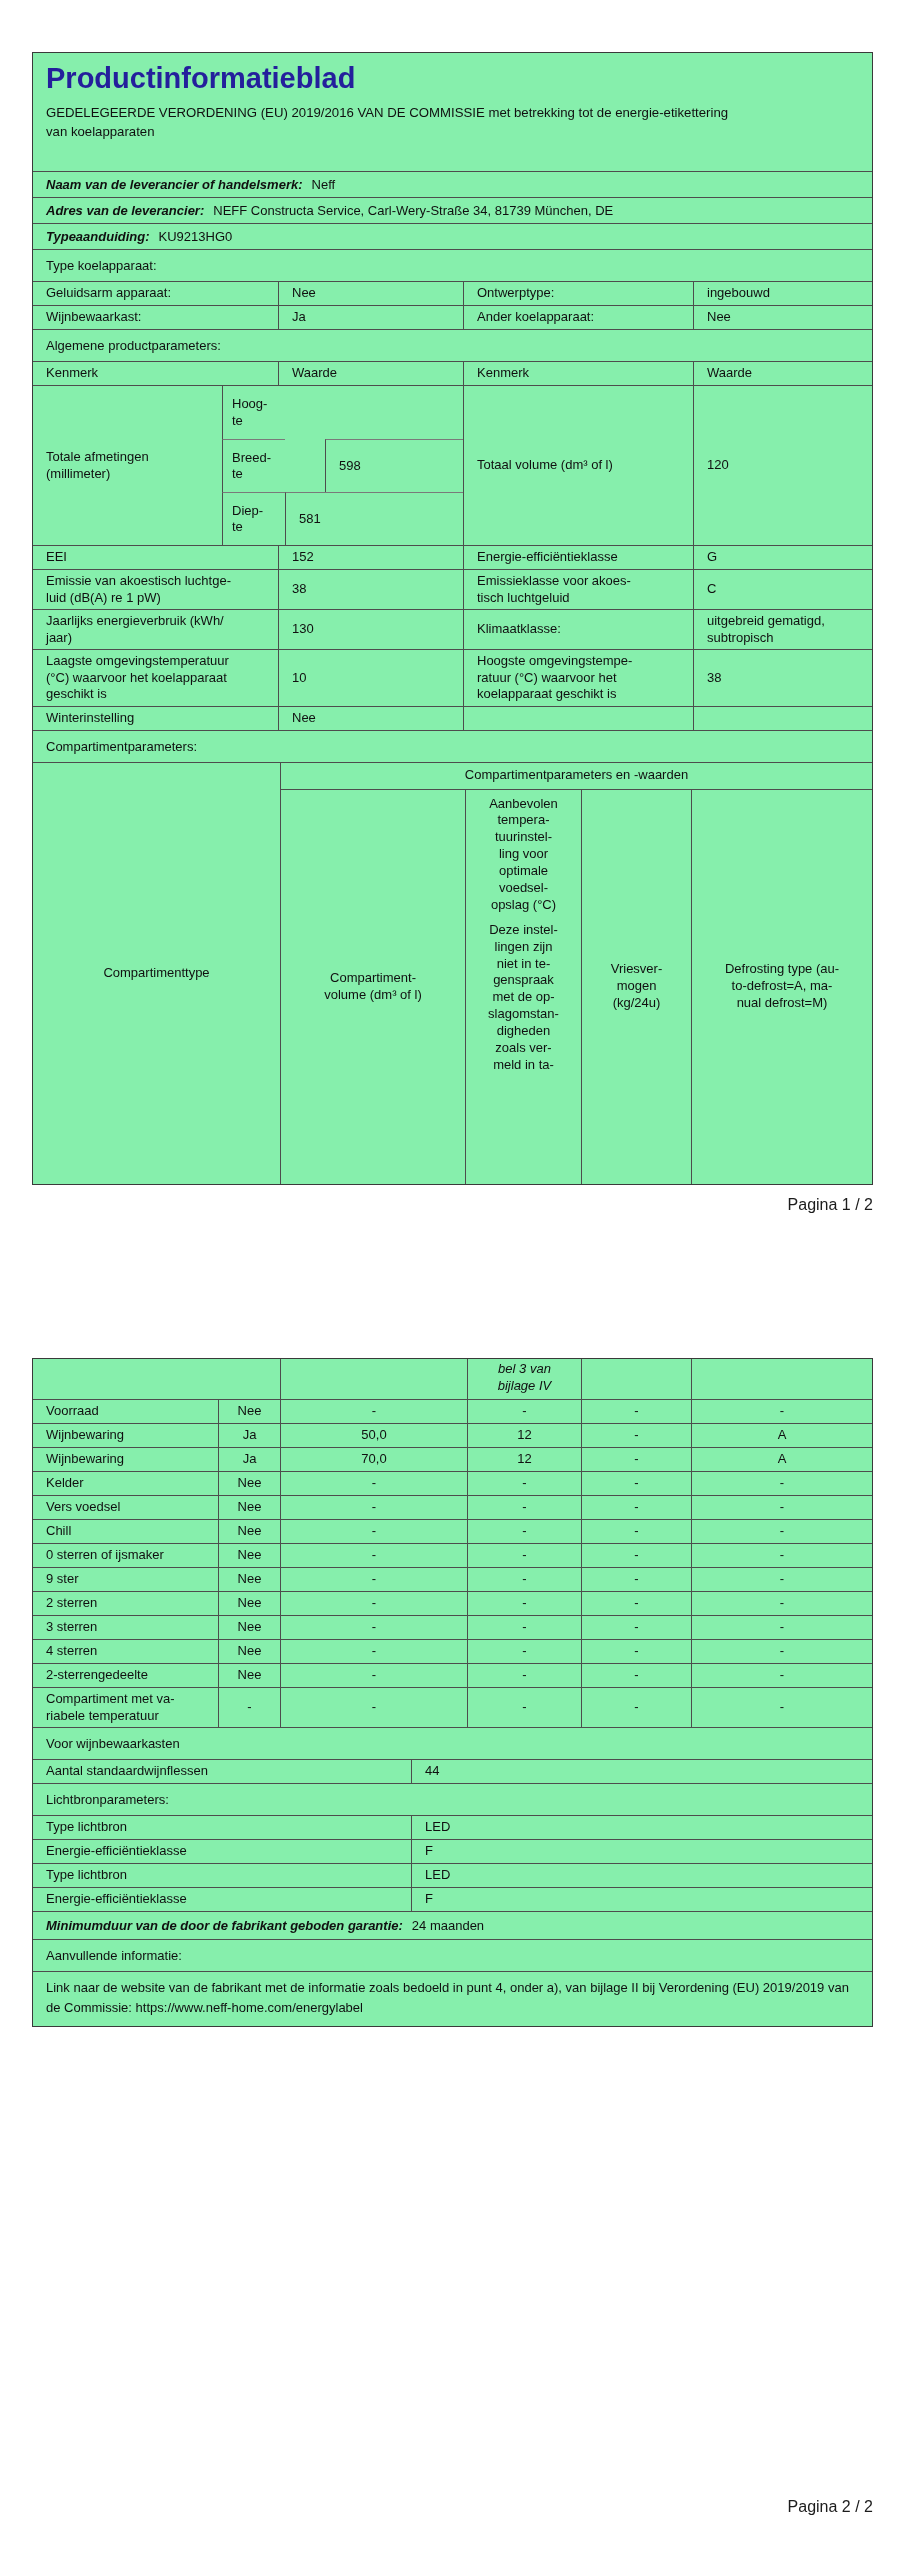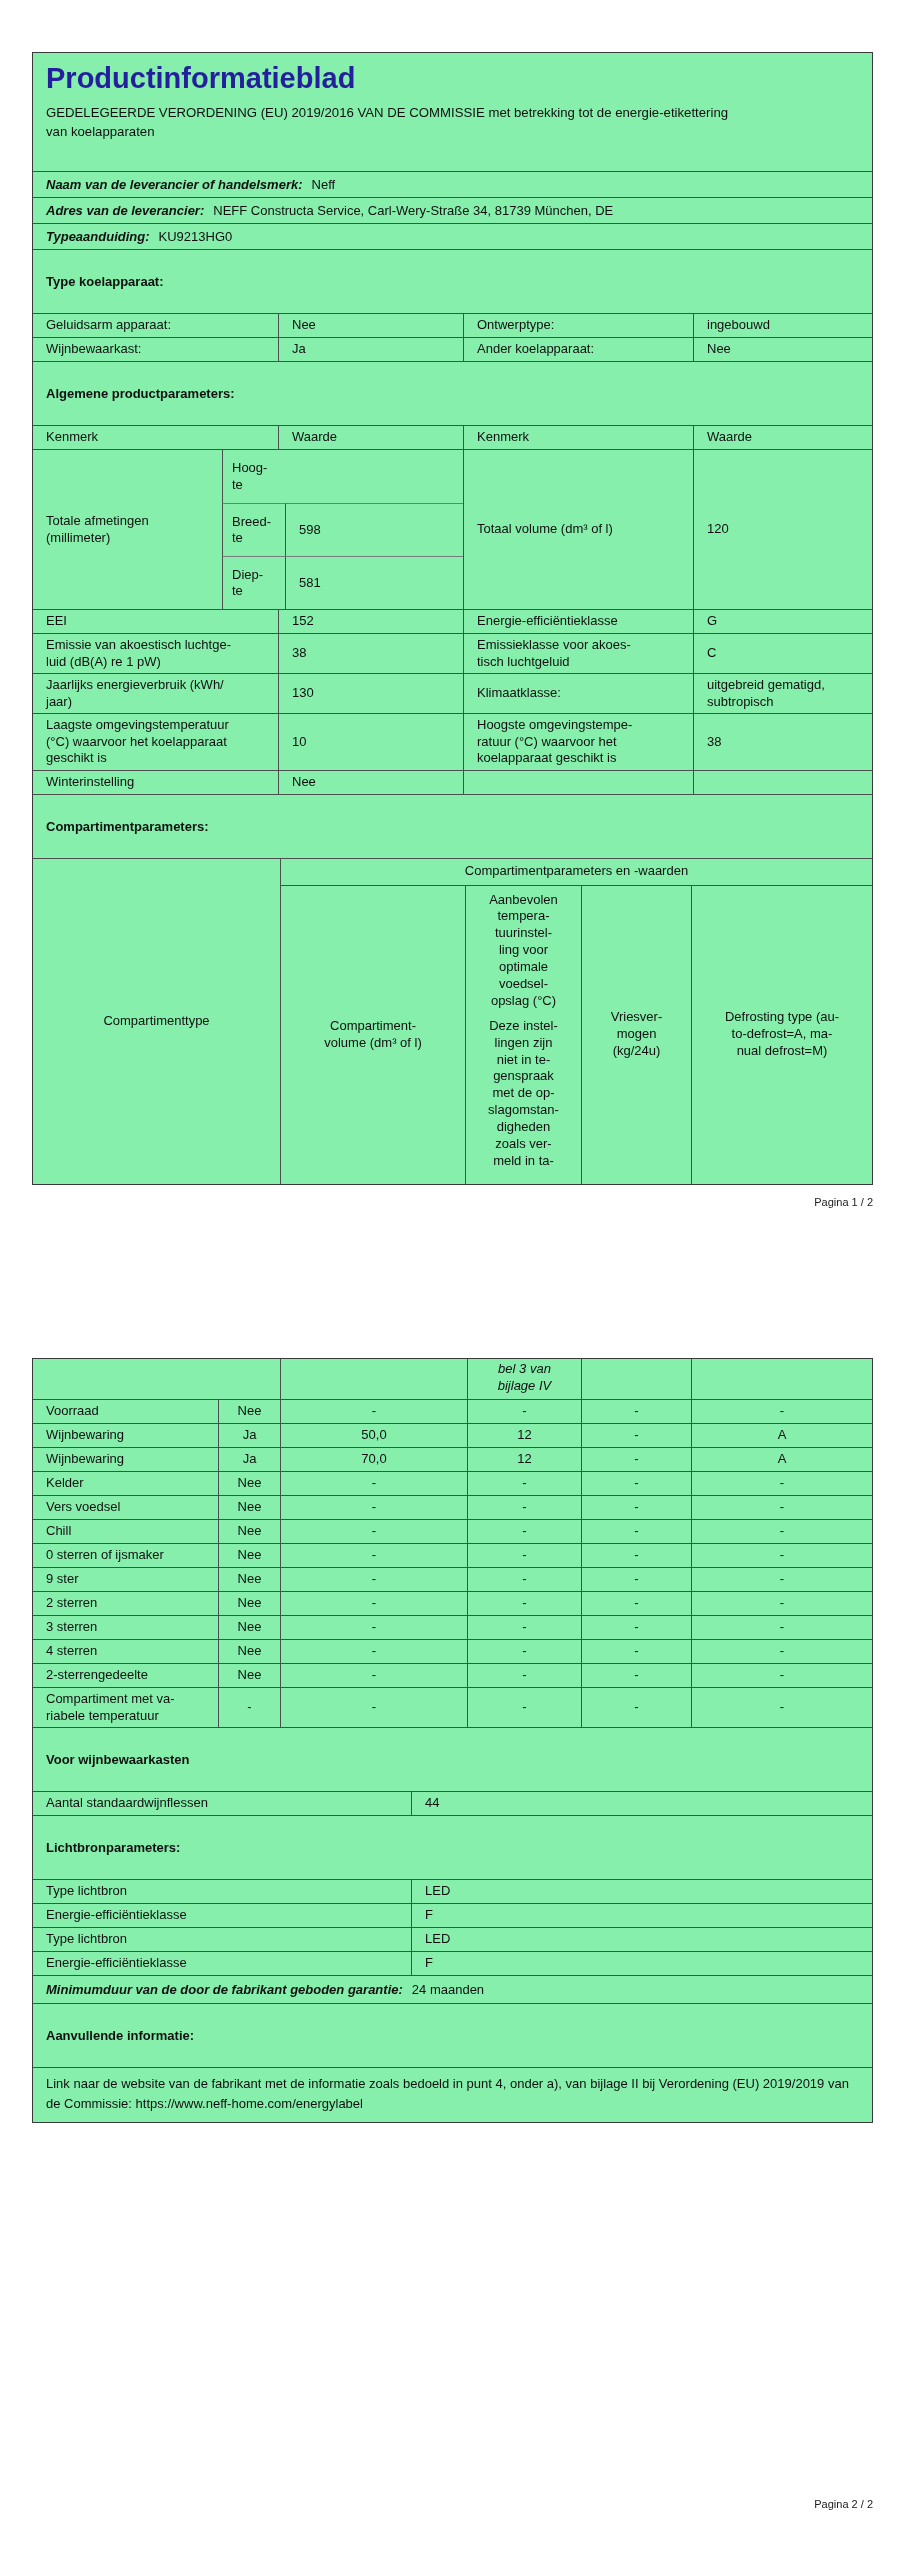--- a/index.html
+++ b/index.html
@@ -15,51 +15,51 @@
     display: flex; flex-direction: column;
   }
   #page1 { top: 52px; height: 1133px; }
   #page2 { top: 1358px; }
   .row { border-top: 1px solid #4d4d4d; }
   .titleblock { height: 118px; padding: 9px 13px 4px; }
   .doc-title { font-size: 29px; font-weight: bold; color: #241f9c; margin-bottom: 8px; }
   .doc-sub { font-size: 13.2px; line-height: 1.45; white-space: pre-line; }
   .kv { display: flex; gap: 9px; padding: 5px 13px; align-items: baseline; }
   .lbl { font-weight: bold; font-style: italic; }
-  .sect { font-weight: bold; padding: 24px 13px; }
+  .sect { font-weight: normal; padding: 8px 13px; }
   .g4 { display: grid; grid-template-columns: 245px 185px 230px 1fr; }
   .g6 { display: grid; grid-template-columns: 185px 62px 187px 114px 110px 1fr; }
   .g2 { display: grid; grid-template-columns: 378px 1fr; }
   .cell { padding: 3px 8px 3px 13px; display: flex; align-items: center; min-height: 23px; line-height: 1.27; }
   .g4 > .cell + .cell, .g6 > .cell + .cell, .g2 > .cell + .cell { border-left: 1px solid #4d4d4d; }
   .pre { white-space: pre-line; }
   .ctr { justify-content: center; text-align: center; padding-left: 4px; padding-right: 4px; }
   .dimgrid { display: grid; grid-template-columns: 189px 63px 178px 230px 1fr; grid-template-rows: 53px 53px 53px; }
   .dimgrid > .cell { border-left: 1px solid #4d4d4d; }
   .dimgrid > .c-label { grid-area: 1/1/4/2; border-left: none; }
   .c-d1l { grid-area: 1/2; } .c-d1v { grid-area: 1/3; }
-  .c-d2l { grid-area: 2/2; } .c-d2v { grid-area: 2/3; }
+  .c-d2l { grid-area: 2/2; } .c-d2v { grid-area: 2/3; margin-left: 40px; }
   .c-d3l { grid-area: 3/2; } .c-d3v { grid-area: 3/3; }
   .c-rlabel { grid-area: 1/4/4/5; } .c-rvalue { grid-area: 1/5/4/6; }
   .bt { border-top: 1px solid #7a7a7a; }
   .dcell { padding-left: 9px; padding-right: 4px; }
   .comphead { flex: 1; display: grid; grid-template-columns: 247px 185px 116px 110px 1fr; grid-template-rows: 27px 1fr; }
   .comphead > div { border-left: 1px solid #4d4d4d; line-height: 1.3; }
   .ch-type { grid-area: 1/1/3/2; border-left: none !important; display: flex; align-items: center; justify-content: center; }
   .ch-span { grid-area: 1/2/2/6; display: flex; align-items: center; justify-content: center; border-bottom: 1px solid #4d4d4d; }
   .ch-vol { grid-area: 2/2/3/3; display: flex; align-items: center; justify-content: center; text-align: center; }
   .ch-temp { grid-area: 2/3/3/4; display: flex; flex-direction: column; align-items: center; padding-top: 6px; gap: 8px; text-align: center; }
   .ch-frz { grid-area: 2/4/3/5; display: flex; align-items: center; justify-content: center; text-align: center; }
   .ch-def { grid-area: 2/5/3/6; display: flex; align-items: center; justify-content: center; text-align: center; }
   .partial { height: 40px; }
   .partial > .cell { align-items: flex-start; padding-top: 2px; font-style: italic; }
   .c12 { grid-column: 1/3; }
   .warr { padding: 6px 13px; }
   .linkrow { padding: 6px 13px 9px; line-height: 1.5; }
-  .pagenum { position: absolute; right: 32px; font-size: 11px; color: #1c1c1c; }
+  .pagenum { position: absolute; right: 32px; font-size: 16px; color: #1c1c1c; }
   #pn1 { top: 1196px; } #pn2 { top: 2498px; }
 </style>
 </head>
 <body>
 
 <div class="page-box" id="page1">
 
   <div class="titleblock">
     <div class="doc-title" style="color: rgb(36, 31, 156);">Productinformatieblad</div>
     <div class="doc-sub">GEDELEGEERDE VERORDENING (EU) 2019/2016 VAN DE COMMISSIE met betrekking tot de energie-etikettering

